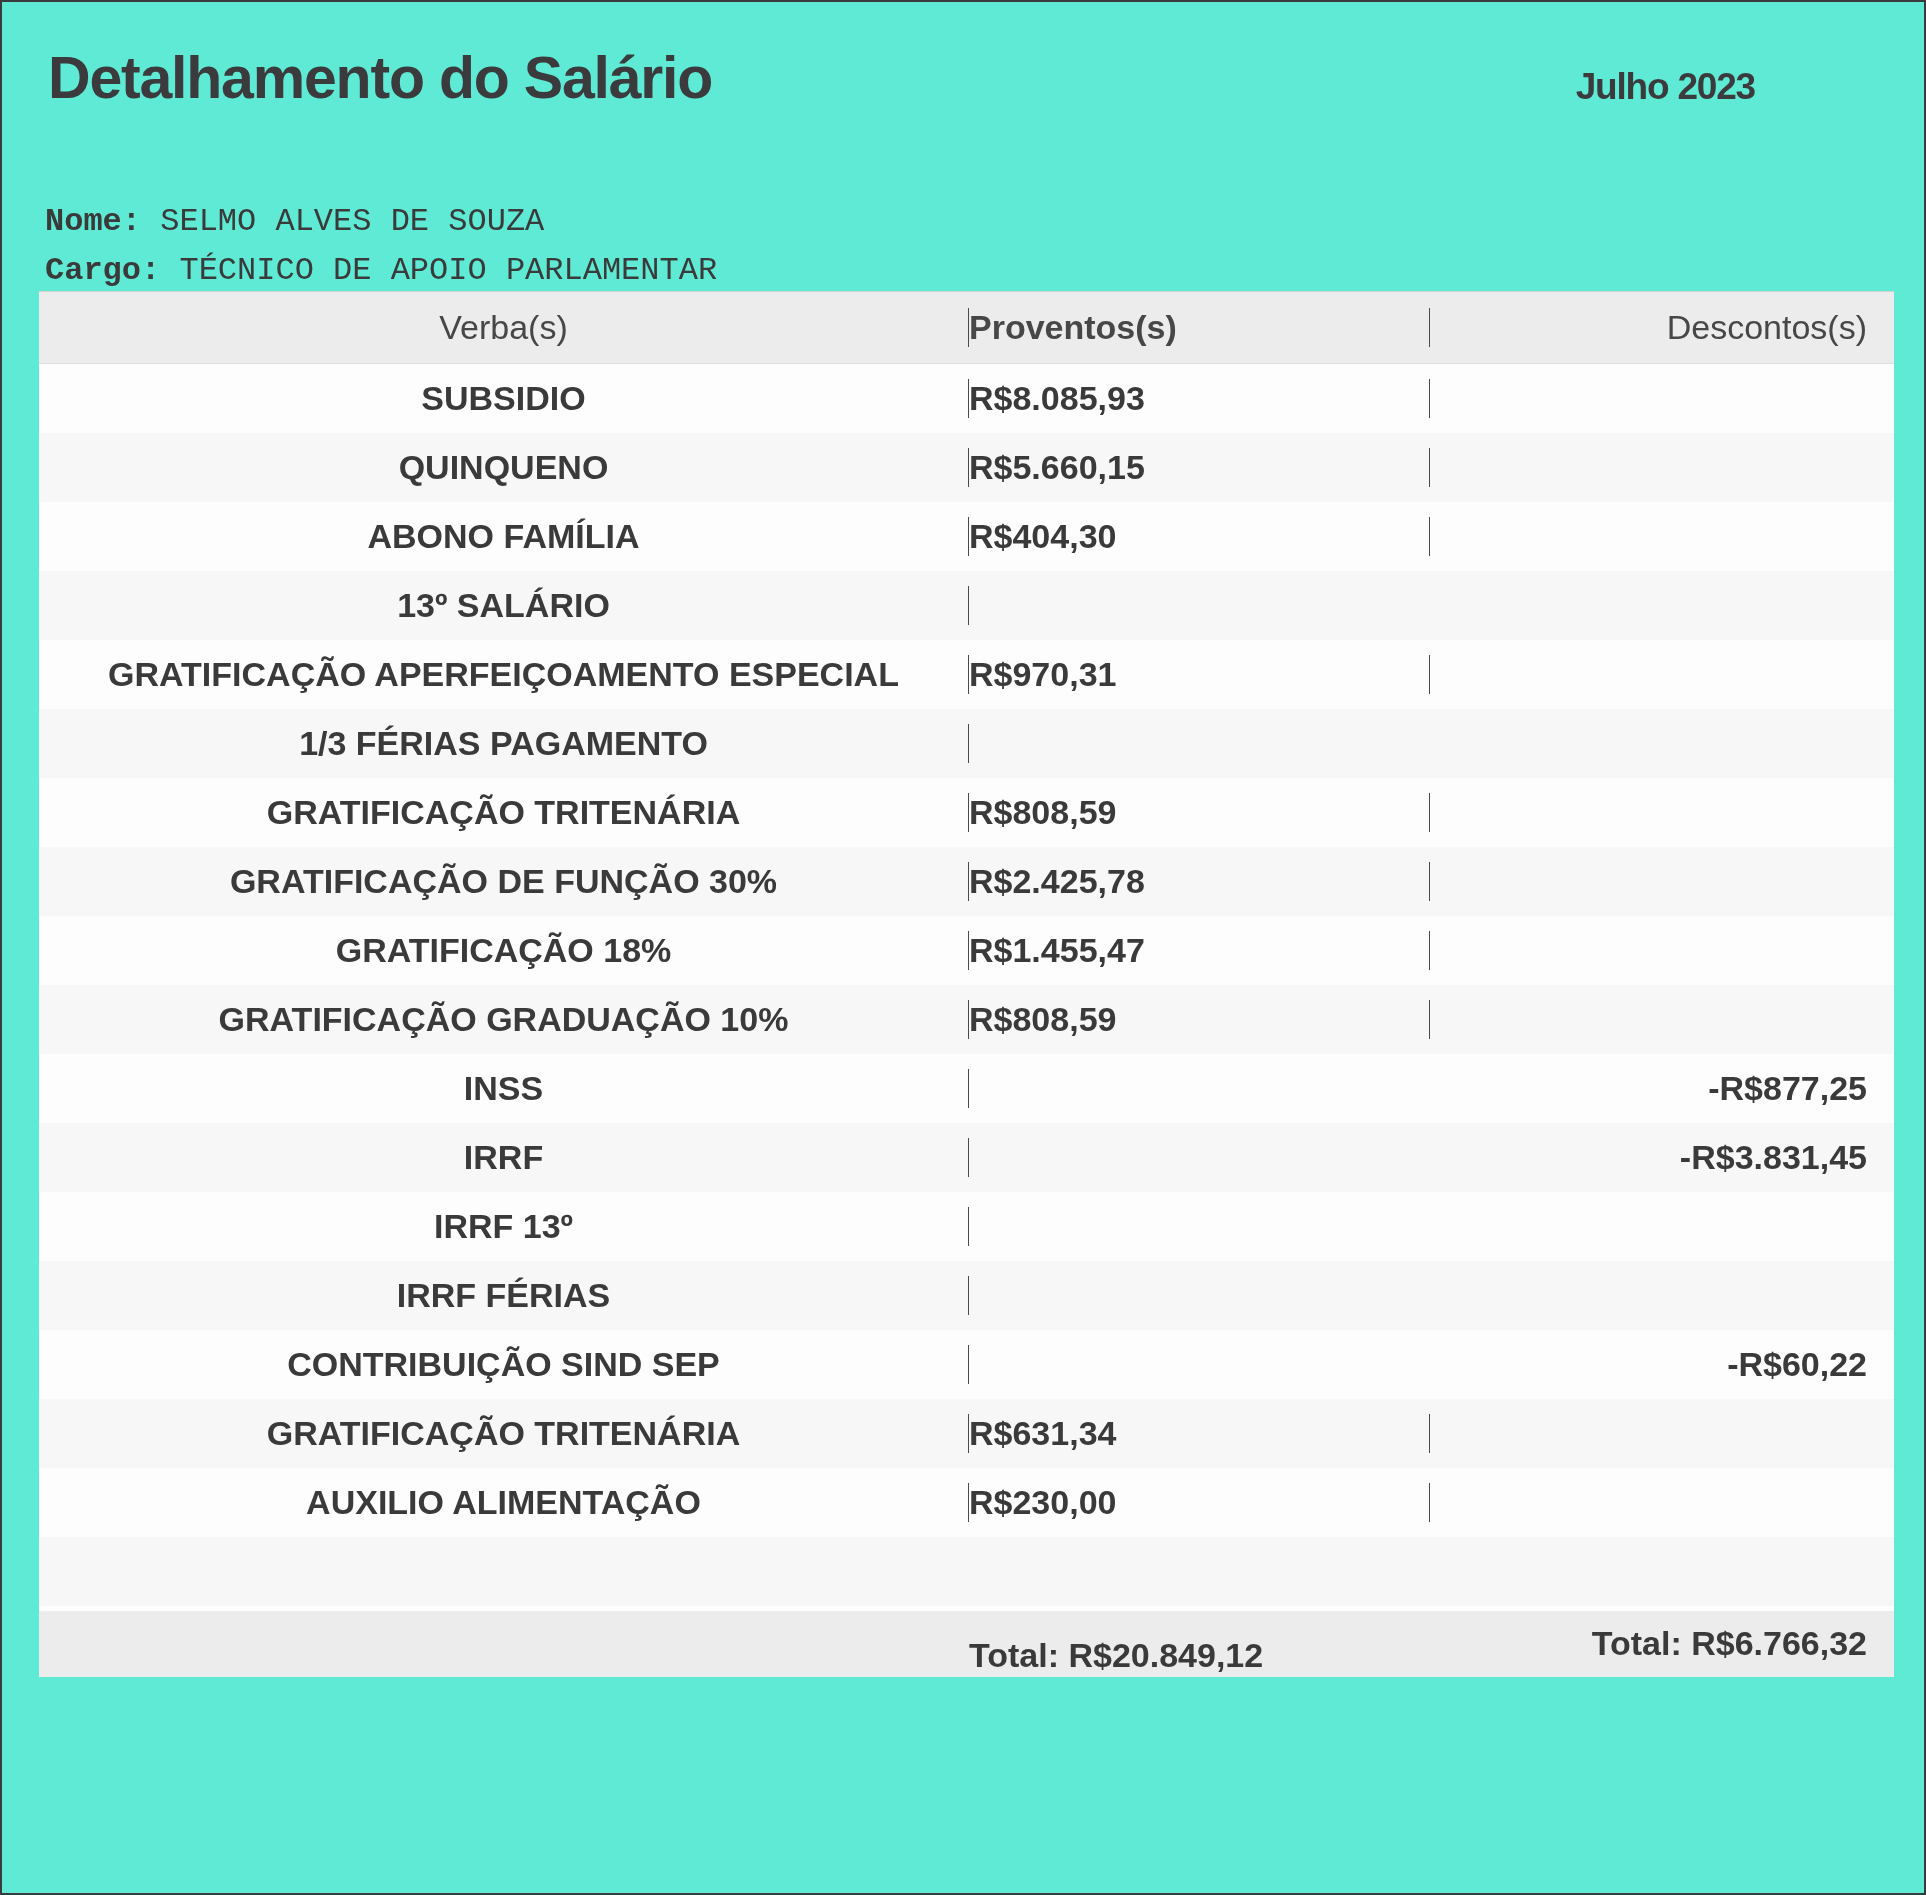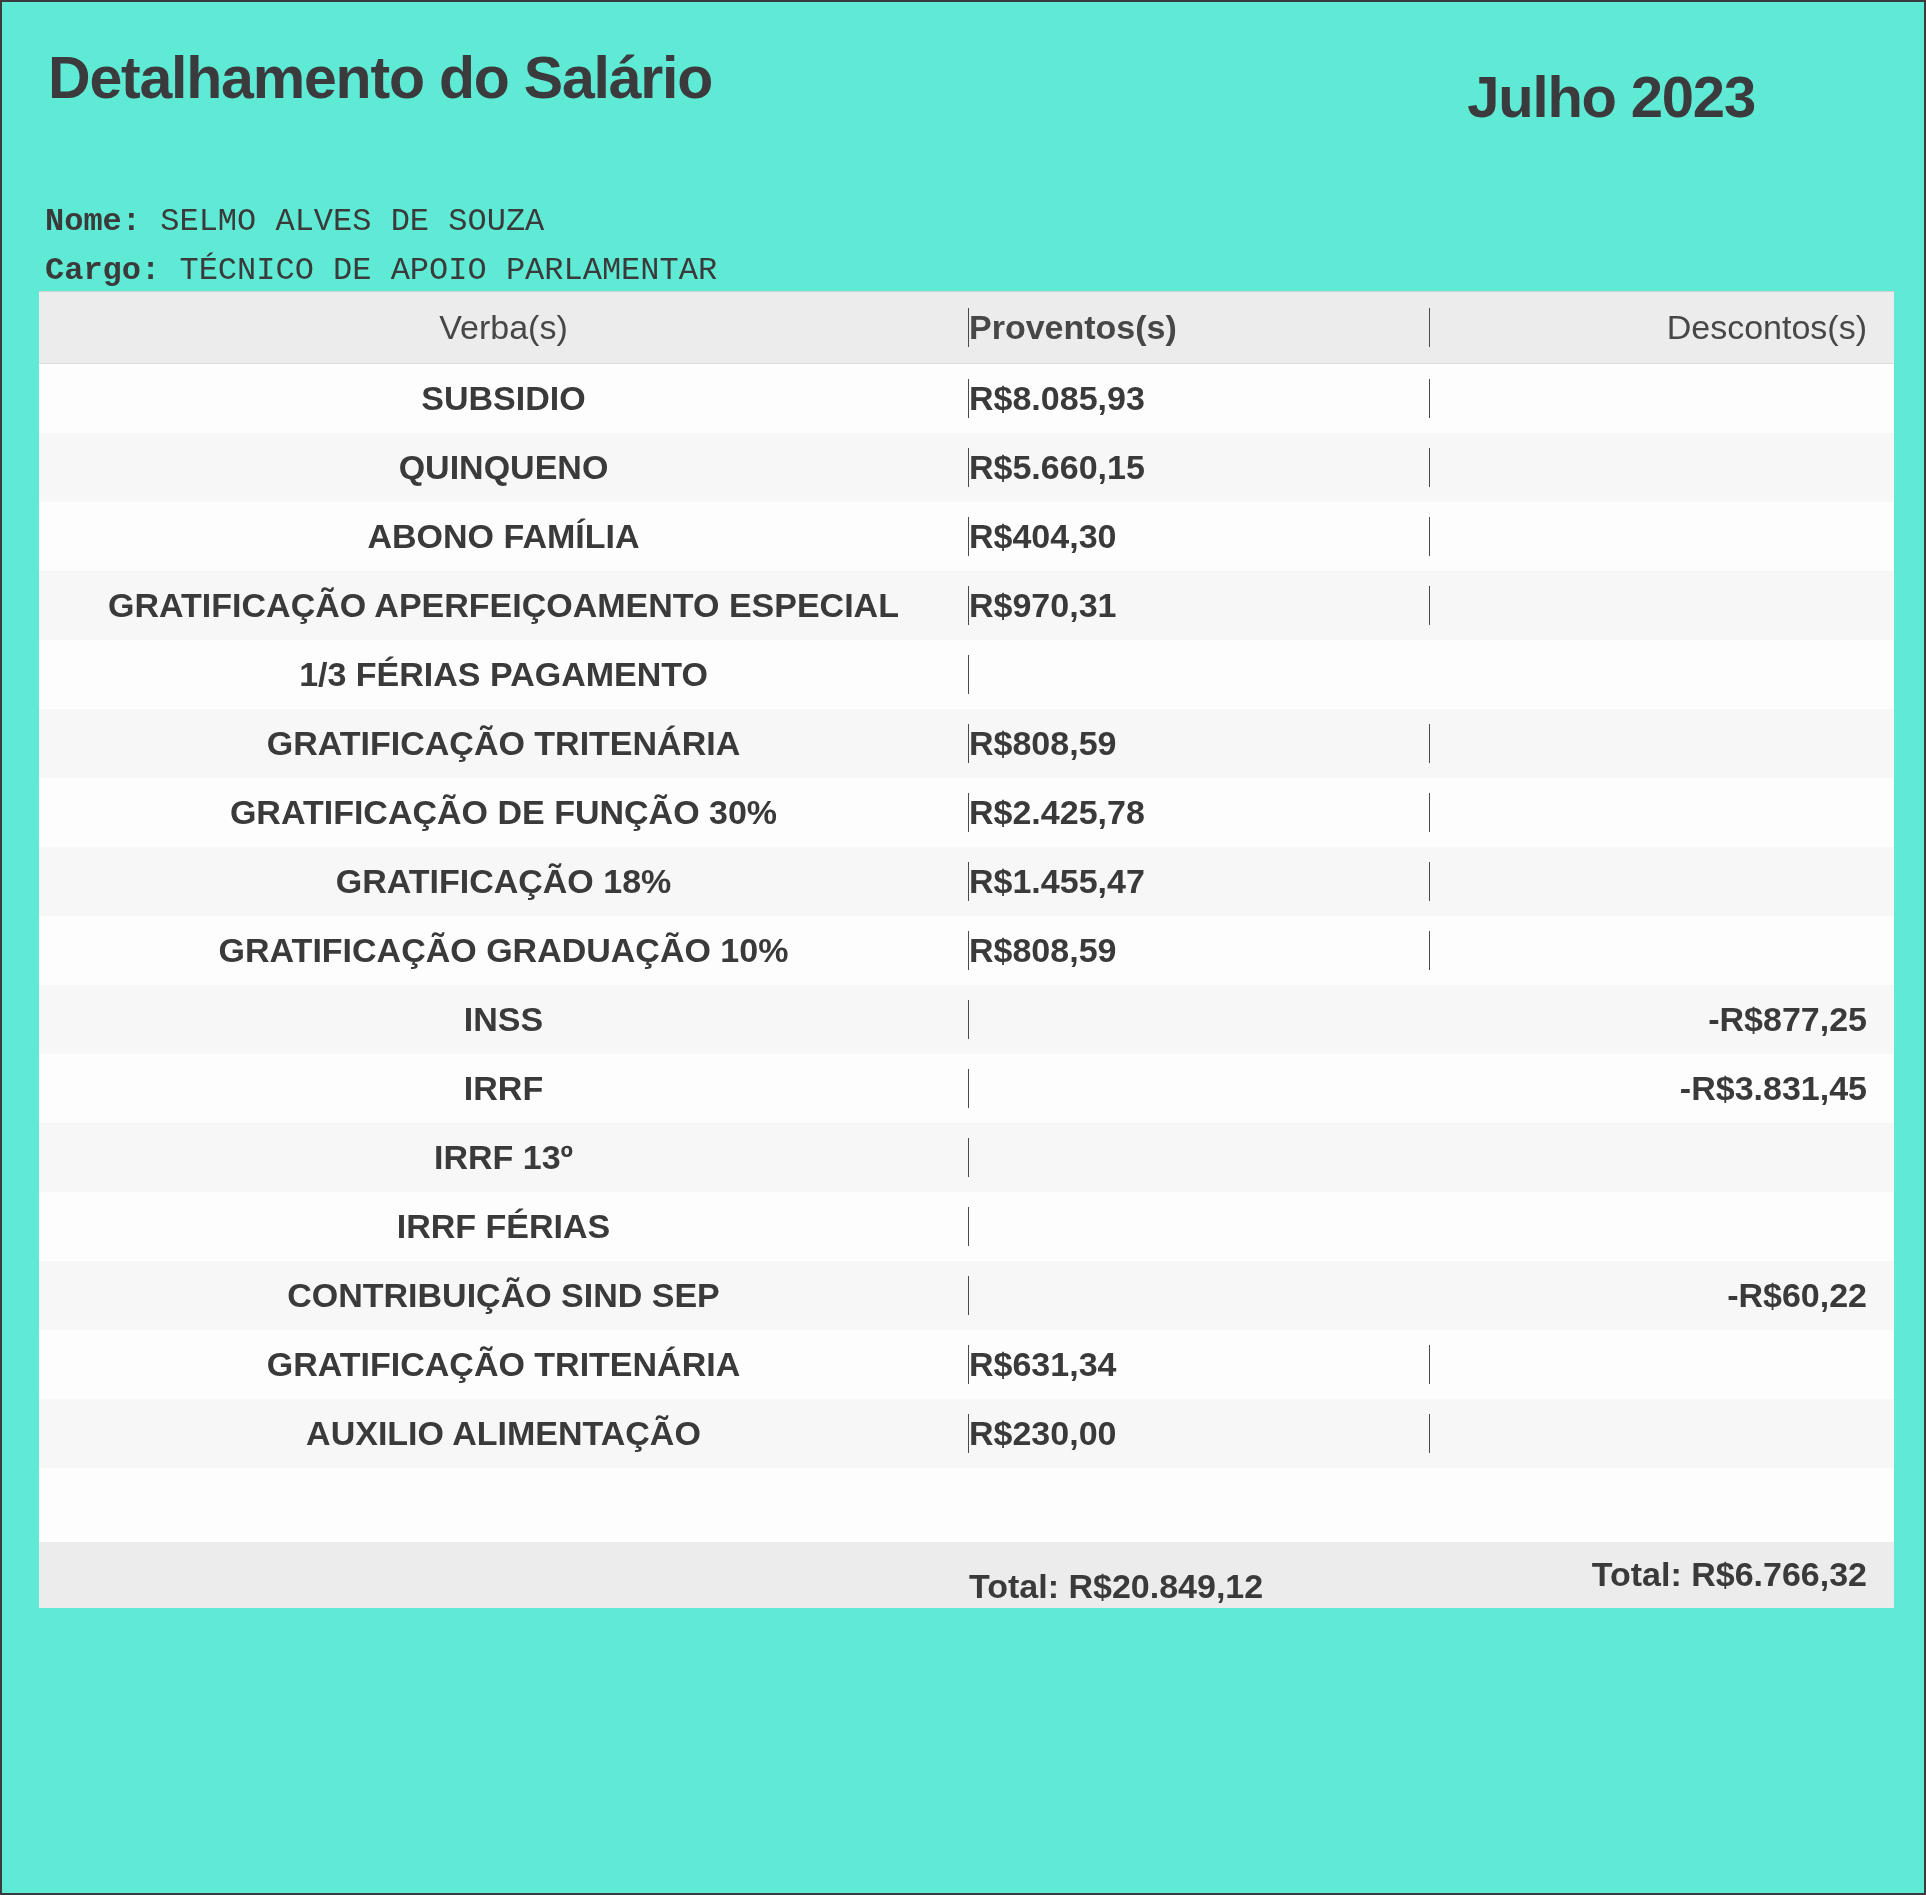--- a/index.html
+++ b/index.html
@@ -27,21 +27,21 @@
     font-weight: bold;
     color: #3b3b3e;
     letter-spacing: -1.2px;
     line-height: 1;
     white-space: nowrap;
   }
   .period {
     position: absolute;
     right: 169px;
     top: 66px;
-    font-size: 58px;
+    font-size: 37px;
     font-weight: bold;
     color: #3b3b3e;
     letter-spacing: -1.2px;
     line-height: 1;
     white-space: nowrap;
   }
   .employee {
     position: absolute;
     left: 43px;
     top: 195px;
@@ -136,20 +136,25 @@
           <div class="cell c-verba">QUINQUENO</div>
           <div class="cell c-prov">R$5.660,15</div>
           <div class="cell c-desc"></div>
         </div>
         <div class="trow">
           <div class="cell c-verba">ABONO FAMÍLIA</div>
           <div class="cell c-prov">R$404,30</div>
           <div class="cell c-desc"></div>
         </div>
         <div class="trow">
+          <div class="cell c-verba">13º SALÁRIO</div>
+          <div class="cell c-prov"></div>
+          <div class="cell c-desc"></div>
+        </div>
+        <div class="trow">
           <div class="cell c-verba">GRATIFICAÇÃO APERFEIÇOAMENTO ESPECIAL</div>
           <div class="cell c-prov">R$970,31</div>
           <div class="cell c-desc"></div>
         </div>
         <div class="trow">
           <div class="cell c-verba">1/3 FÉRIAS PAGAMENTO</div>
           <div class="cell c-prov"></div>
           <div class="cell c-desc"></div>
         </div>
         <div class="trow">

